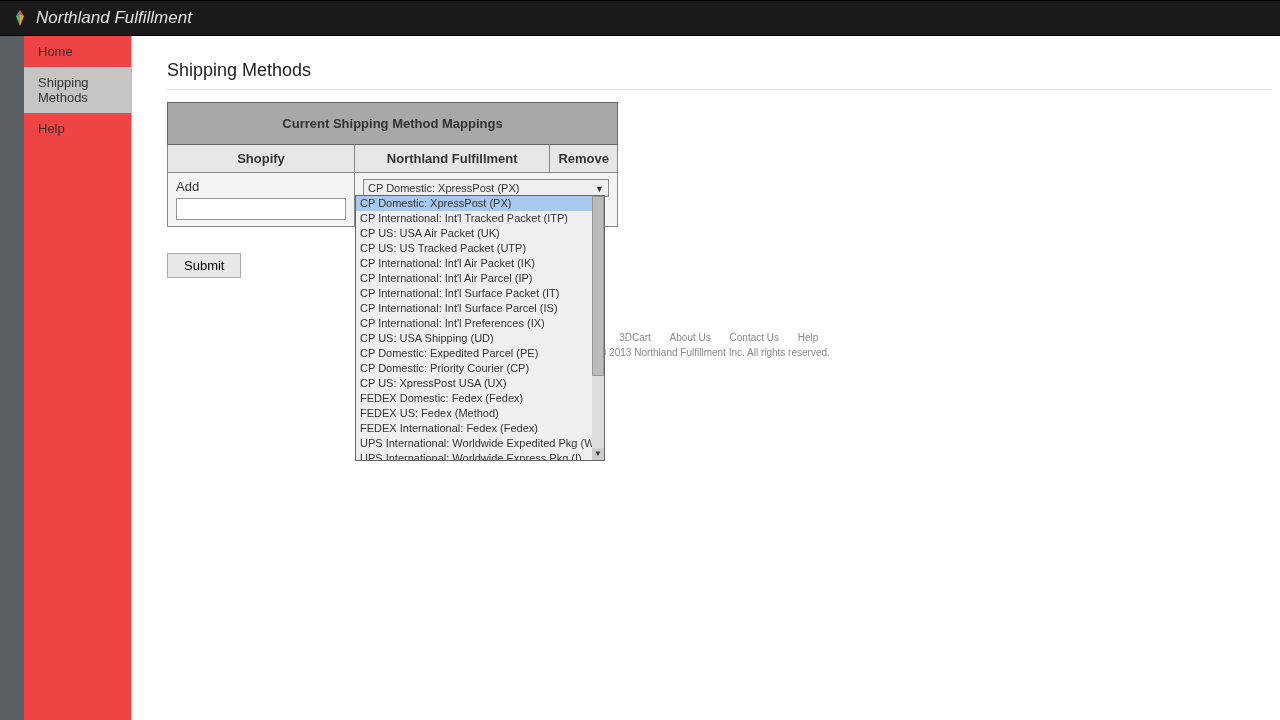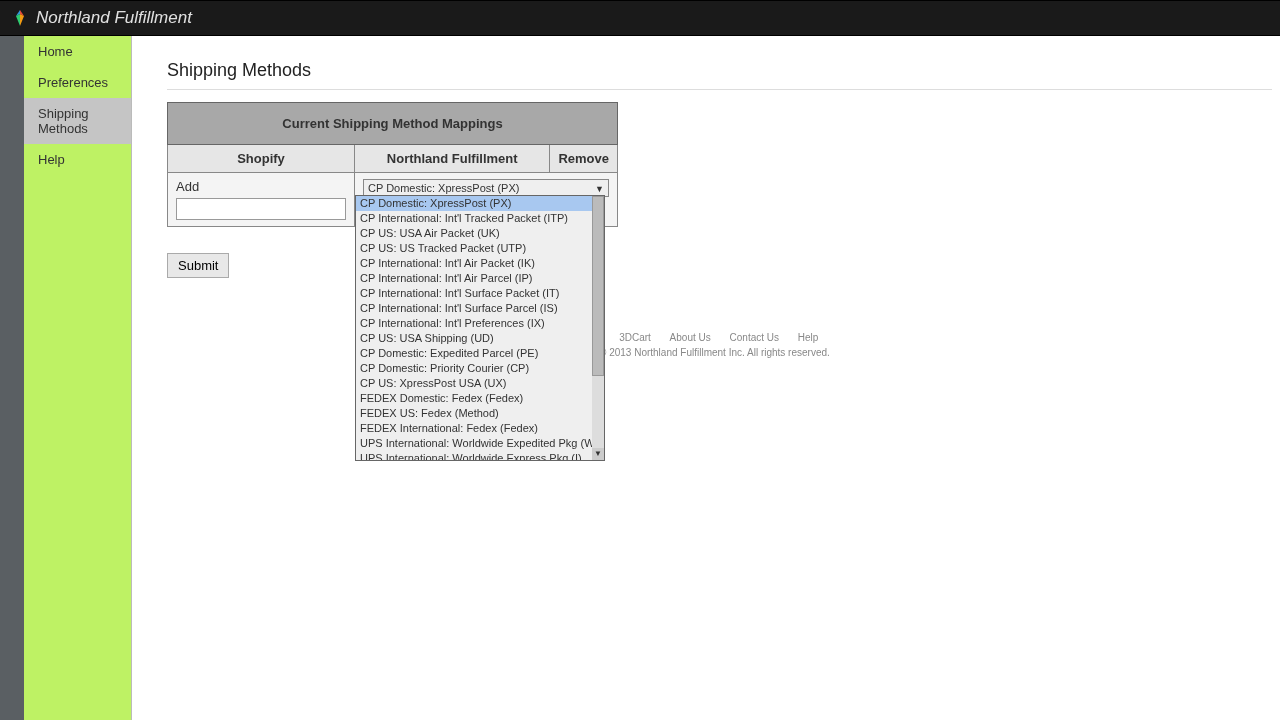--- a/index.html
+++ b/index.html
@@ -4,21 +4,21 @@
 <style>
 * { box-sizing: border-box; margin: 0; padding: 0; }
 body { font-family: Arial, Helvetica, sans-serif; font-size: 13px; color: #333; background: #fff; width: 1280px; height: 720px; overflow: hidden; }
 
 .topbar { background: #1a1a1a; height: 36px; display: flex; align-items: center; padding: 0 10px; border-top: 1px solid #000; border-bottom: 1px solid #000; }
 .topbar .logo { width: 20px; height: 20px; margin-right: 6px; position: relative; }
 .topbar .brand { color: #e0e0e0; font-style: italic; font-size: 17px; }
 
 .leftstrip { position: absolute; top: 36px; left: 0; width: 24px; bottom: 0; background: #5a5f63; }
 
-.sidebar { position: absolute; top: 36px; left: 24px; width: 108px; bottom: 0; background: #bef264; border-right: 1px solid #bbb; }
+.sidebar { position: absolute; top: 36px; left: 24px; width: 108px; bottom: 0; background: #ef4444; border-right: 1px solid #bbb; }
 .sidebar .nav-item { display: block; padding: 8px 14px; font-size: 13px; color: #333; cursor: pointer; }
 .sidebar .nav-item.active { background: #c5c5c5; }
 
 .main { position: absolute; top: 36px; left: 159px; right: 0; bottom: 0; padding: 10px 8px; background: #fff; }
 .page-title { font-size: 18px; font-weight: normal; color: #222; margin: 14px 0 8px 0; }
 .hr { border: none; border-top: 1px solid #ddd; margin-bottom: 12px; }
 
 table.mapping { border-collapse: collapse; width: 445px; }
 table.mapping th.caption { background: #a8a8a8; color: #333; font-weight: bold; text-align: center; padding: 13px; border: 1px solid #666; font-size: 13px; }
 table.mapping th { background: #e6e6e6; border: 1px solid #888; padding: 6px 8px; font-size: 13px; font-weight: bold; text-align: center; }
@@ -30,21 +30,21 @@
 .select-closed { width: 246px; height: 18px; border: 1px solid #888; background: #efefef; font-size: 11px; padding: 1px 18px 1px 4px; position: relative; cursor: pointer; line-height: 14px; }
 .select-closed::after { content: "▼"; position: absolute; right: 4px; top: 2px; font-size: 9px; color: #333; }
 
 .dropdown { position: absolute; width: 250px; border: 1px solid #666; background: #efefef; font-size: 11px; z-index: 100; max-height: 266px; overflow: hidden; }
 .dropdown .opt { padding: 1px 4px; line-height: 13px; cursor: pointer; white-space: nowrap; }
 .dropdown .opt.highlight { background: #a8c8f0; }
 .dropdown-scroll { position: absolute; right: 0; top: 0; bottom: 0; width: 12px; background: #ddd; }
 .dropdown-scroll .thumb { position: absolute; top: 0; width: 12px; height: 180px; background: #bbb; border: 1px solid #999; }
 .dropdown-scroll .arrow-down { position: absolute; bottom: 0; width: 12px; height: 12px; background: #ccc; text-align: center; font-size: 8px; line-height: 12px; }
 
-.submit-btn { margin-top: 26px; padding: 4px 10px; background: #e8e8e8; border: 1px solid #aaa; font-size: 13px; cursor: pointer; }
+.submit-btn { margin-top: 26px; padding: 4px 16px; background: #e8e8e8; border: 1px solid #aaa; font-size: 13px; cursor: pointer; }
 
 .footer { position: absolute; top: 296px; left: 400px; font-size: 10px; color: #888; z-index: 1; }
 .footer a { color: #888; margin: 13px 8px; text-decoration: none; }
 .footer .copy { margin-top: 4px; margin-left: 40px; }
 
 .remove-cb { margin: auto; display: block; }
 </style>
 </head>
 <body>
 
@@ -57,21 +57,20 @@
       <path d="M14 8 L10 18 L10 6 Z" fill="#f39c12"></path>
     </svg>
   </span>
   <span class="brand">Northland Fulfillment</span>
 </div>
 
 <div class="leftstrip"></div>
 
 <div class="sidebar">
   <div class="nav-item">Home</div>
-  <div class="nav-item">Preferences</div>
   <div class="nav-item active">Shipping Methods</div>
   <div class="nav-item">Help</div>
 </div>
 
 <div class="main">
   <h1 class="page-title">Shipping Methods</h1>
   <hr class="hr">
 
   <table class="mapping">
     <tbody>

